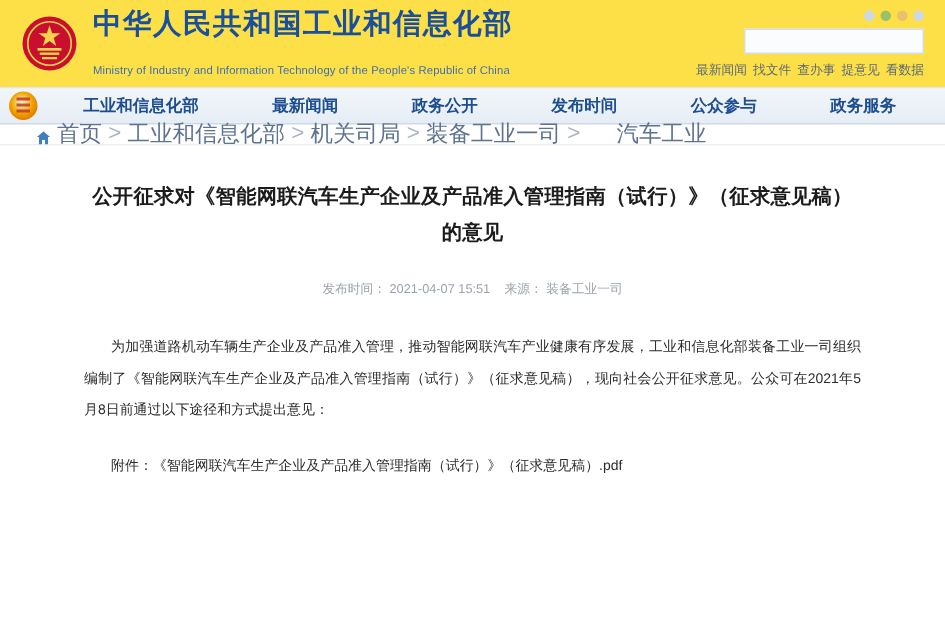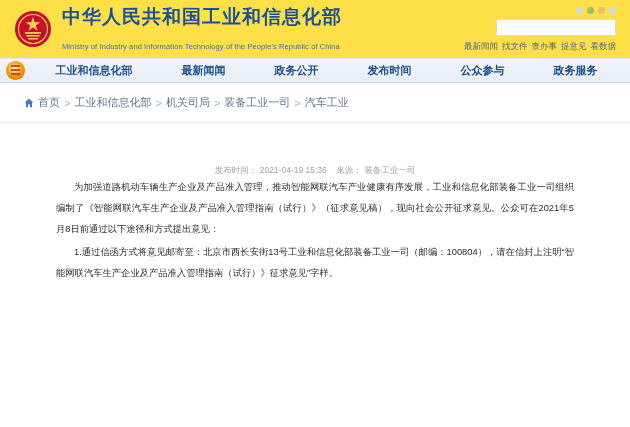--- a/index.html
+++ b/index.html
@@ -119,36 +119,37 @@
     justify-content: space-around;
     font-size: 11px;
     color: #1d4e8f;
     font-weight: bold;
     padding-right: 8px;
   }
   .nav-items > span { white-space: nowrap; cursor: pointer; }
 
   
   .crumb {
-    height: 40px;
+    height: 14px;
     display: flex;
     align-items: center;
     padding: 0 0 0 24px;
-    font-size: 11px;
+    font-size: 15px;
     color: #5d7391;
     border-bottom: 1px solid #ebeff4;
+    font-family: Liberation Mono, monospace;
   }
   .home-icon {
     width: 10px; height: 10px;
     margin-right: 4px;
     display: inline-block;
   }
   .crumb a { color: #5d7391; text-decoration: none; cursor: pointer; }
   .crumb .sep { margin: 0 4px; color: #a8b5c5; }
-  .crumb .cur { color: #5d7391; }
+  .crumb .cur { color: #5d7391; margin-left: 20px; }
 
   
   .article {
     padding: 22px 56px 0 56px;
   }
   .art-title {
     font-size: 13.5px;
     font-weight: bold;
     color: #1c1c1c;
     line-height: 24px;
@@ -156,20 +157,21 @@
     letter-spacing: .2px;
     font-family: "Liberation Serif", serif;
   }
   .art-meta {
     margin-top: 20px;
     text-align: center;
     font-size: 8.5px;
     color: #9aa3ad;
   }
   .art-body {
+    margin-top: 22px;
     font-size: 9.3px;
     line-height: 21px;
     color: #2b2b2b;
     text-align: justify;
   }
   .art-body p { margin: 0 0 2px 0; }
   .indent { text-indent: 18px; }
   .attach {
     margin-top: 16px;
     text-indent: 18px;
@@ -241,26 +243,27 @@
     <a>工业和信息化部</a>
     <span class="sep">&gt;</span>
     <a>机关司局</a>
     <span class="sep">&gt;</span>
     <a>装备工业一司</a>
     <span class="sep">&gt;</span>
     <span class="cur">汽车工业</span>
   </div>
 
   <div class="article">
+    <div class="art-title">公开征求对《智能网联汽车生产企业及产品准入管理指南（试行）》（征求意见稿）的意见</div>
     <div class="art-meta">
       <span>发布时间：</span>
-      <span>2021-04-19 15:36</span>
+      <span>2021-04-07 15:51</span>
       <span>&nbsp;&nbsp;</span>
       <span>来源：</span>
       <span>装备工业一司</span>
     </div>
     <div class="art-body">
       <p class="indent">为加强道路机动车辆生产企业及产品准入管理，推动智能网联汽车产业健康有序发展，工业和信息化部装备工业一司组织编制了《智能网联汽车生产企业及产品准入管理指南（试行）》（征求意见稿），现向社会公开征求意见。公众可在2021年5月8日前通过以下途径和方式提出意见：</p>
-      <p class="indent">1.通过信函方式将意见邮寄至：北京市西长安街13号工业和信息化部装备工业一司（邮编：100804），请在信封上注明“智能网联汽车生产企业及产品准入管理指南（试行）》征求意见”字样。</p>
-    </div>
+    </div>
+    <div class="attach">附件：《智能网联汽车生产企业及产品准入管理指南（试行）》（征求意见稿）.pdf</div>
   </div>
 
 </div>
 
 </body></html>

